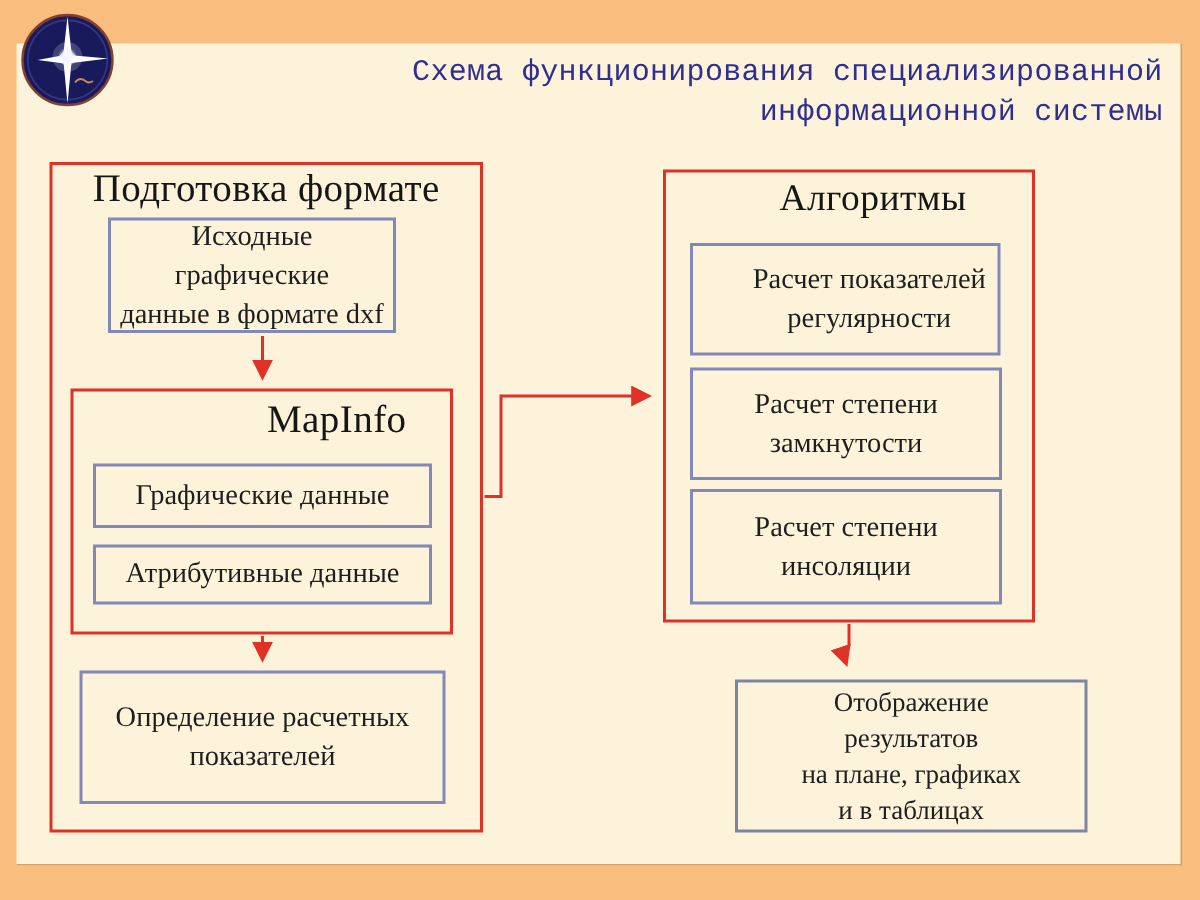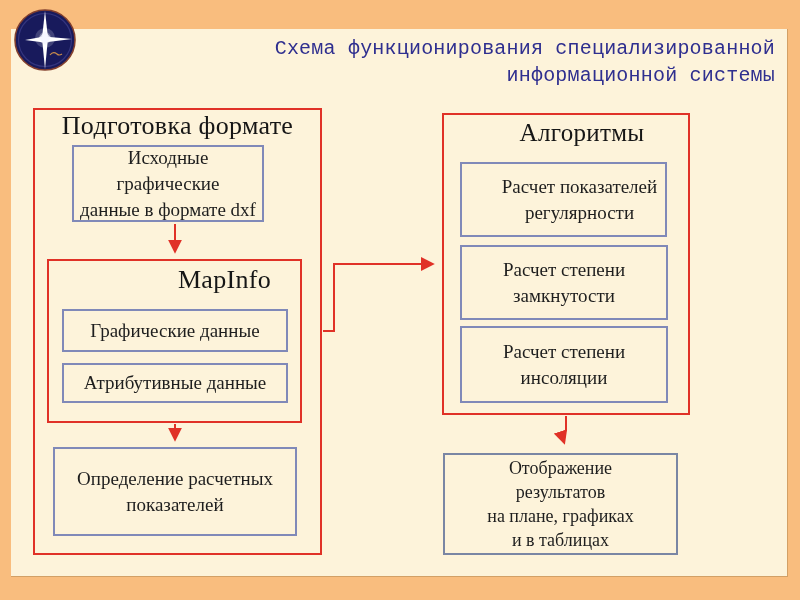--- a/index.html
+++ b/index.html
@@ -27,21 +27,21 @@
   .logo{position:absolute;left:13px;top:5px;width:64px;height:68px;}
   .title{
     position:absolute;right:25px;top:35px;width:560px;
     text-align:right;color:var(--title-navy);
     font-family:Liberation Mono, monospace;
     font-size:20px;line-height:27px;letter-spacing:.2px;
   }
   .box{position:absolute;box-sizing:border-box;background:var(--panel-cream);}
   .red{border:2px solid var(--red-border);}
   .blue{border:2px solid var(--blue-border);}
-  .gray{border:2px solid var(--gray-border);}
+  .gray{border:2px solid var(--gray-border);margin-left:47px;}
   .txt{
     display:flex;align-items:center;justify-content:center;text-align:center;
     color:var(--text-dark);font-size:19px;line-height:26px;
   }
   .heading{
     position:absolute;text-align:center;color:#161616;
     font-size:26px;letter-spacing:.3px;
   }
   .multiline{white-space:pre-line;}
   .arrows{position:absolute;left:0;top:0;width:800px;height:600px;pointer-events:none;}

